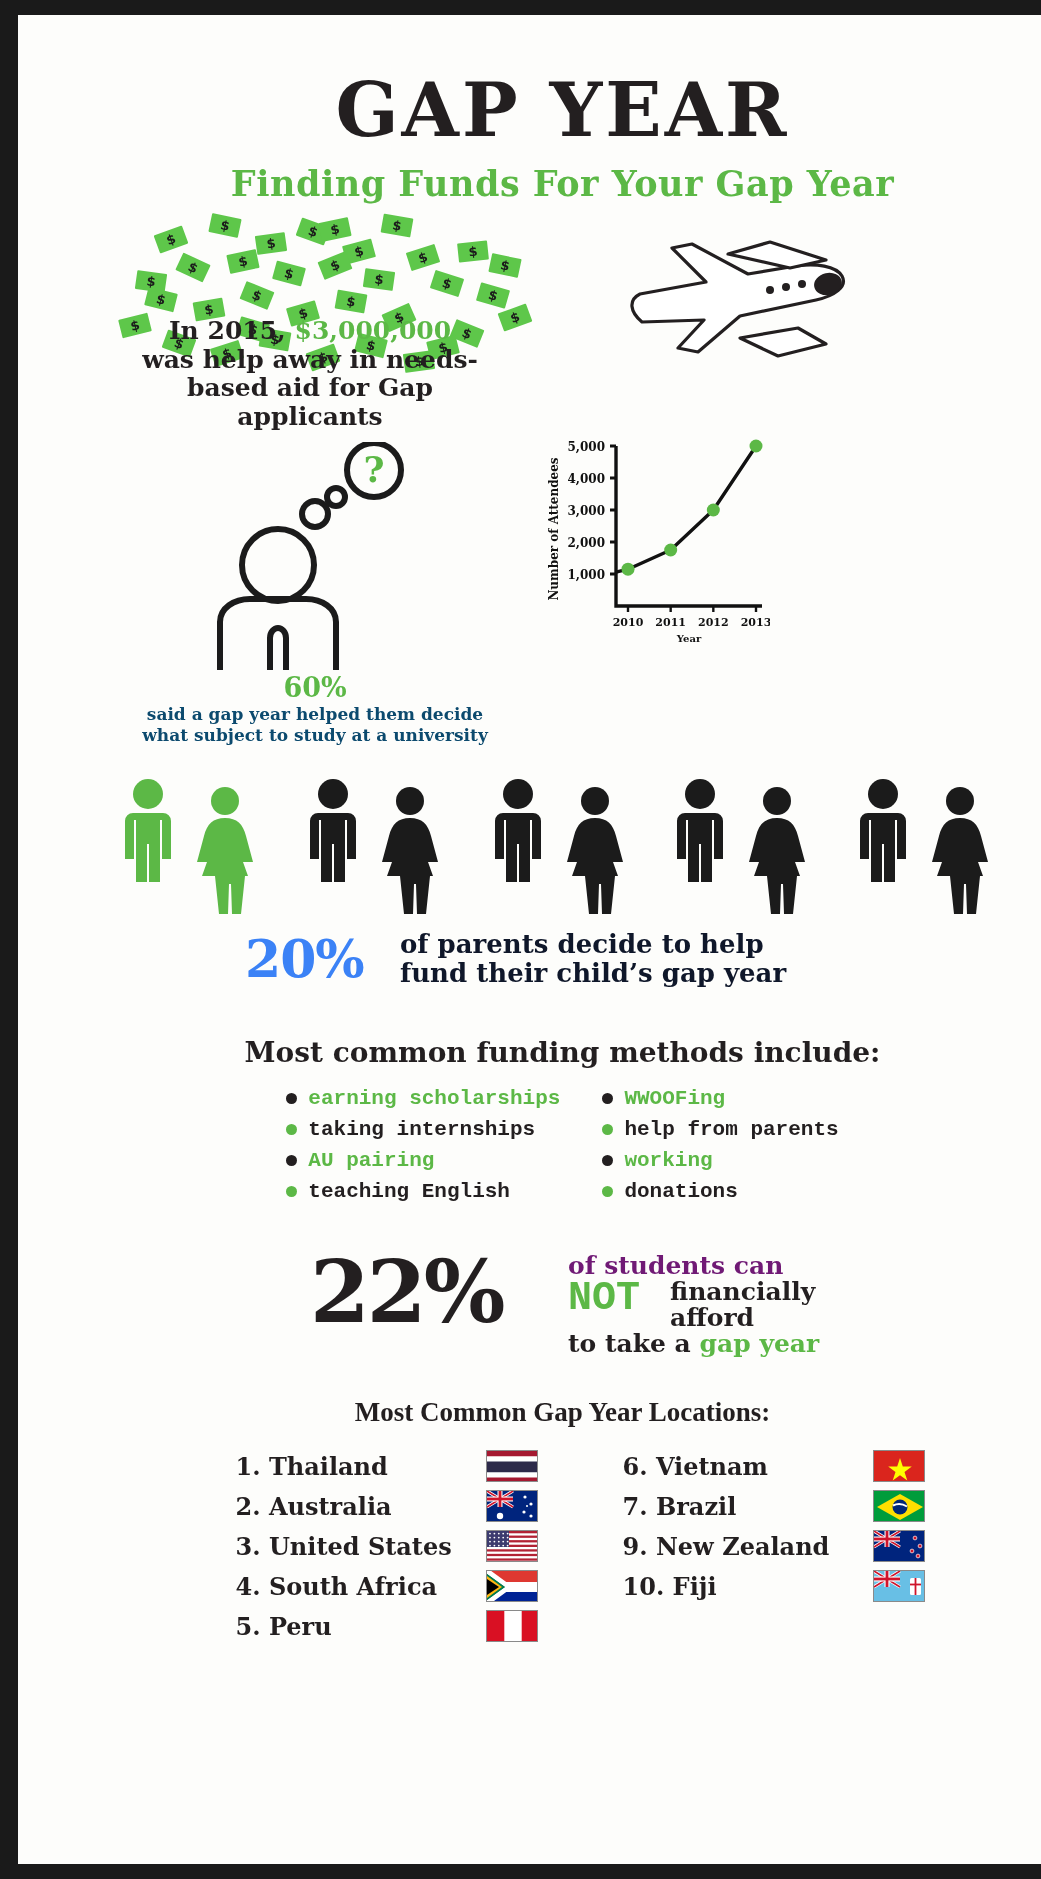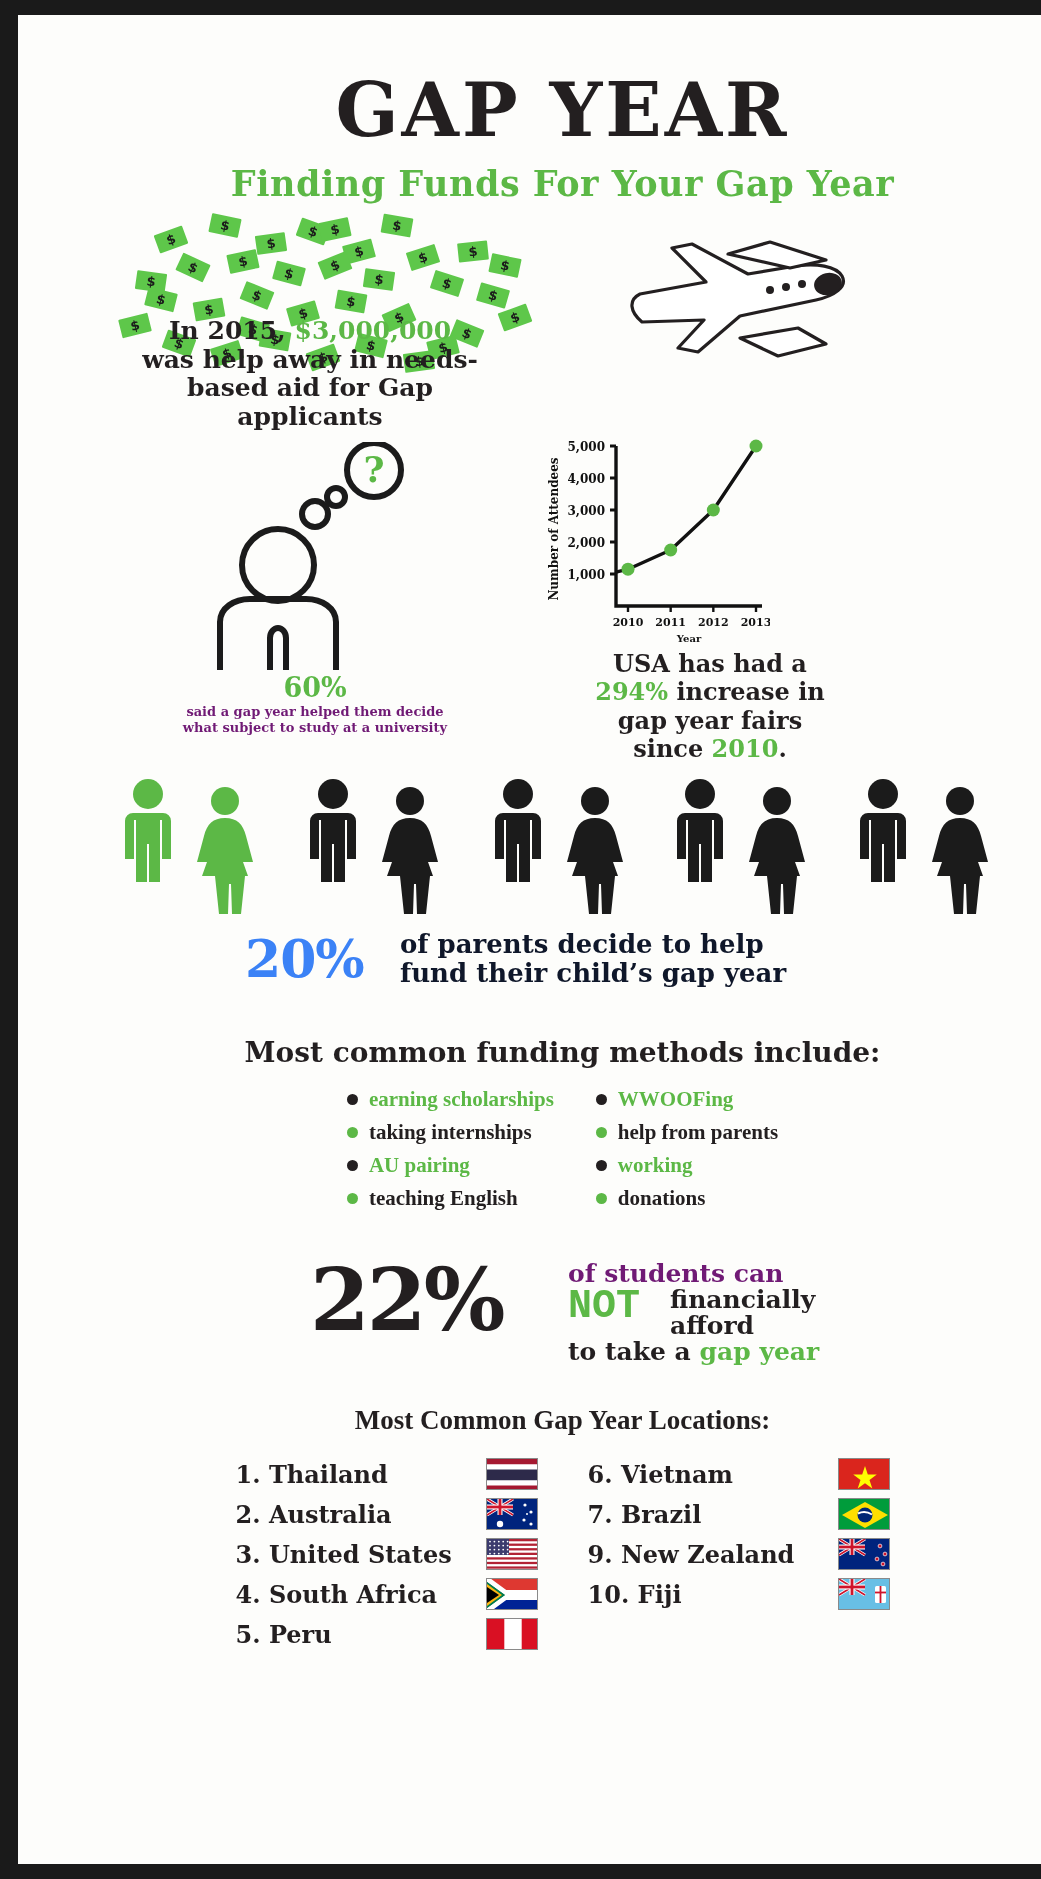--- a/index.html
+++ b/index.html
@@ -75,21 +75,21 @@
   #pct60{
     position:absolute;left:90px;top:230px;width:330px;
     text-align:center;
     font-family:"DejaVu Serif",serif;font-weight:bold;
     font-size:27px;color:#5cb846;
   }
   #pct60-sub{
     position:absolute;left:68px;top:262px;width:374px;
     text-align:center;
     font-family:"DejaVu Serif",serif;font-weight:bold;
-    font-size:13px;line-height:1.22;color:#701a75;
+    font-size:17px;line-height:1.22;color:#0c4a6e;
   }
   #chart-wrap{position:absolute;left:470px;top:-8px;}
   #chart-caption{
     position:absolute;left:500px;top:208px;width:300px;
     text-align:center;
     font-family:"DejaVu Serif",serif;font-weight:bold;
     font-size:24px;line-height:1.18;color:#231f20;
   }
   #chart-caption .g{color:#5cb846;}
   
@@ -111,21 +111,21 @@
   #methods-title{
     text-align:center;margin-top:34px;
     font-family:"DejaVu Serif",serif;font-weight:bold;
     font-size:28px;color:#231f20;
   }
   #methods{
     display:flex;justify-content:center;gap:42px;margin-top:18px;
   }
   .mcol{display:flex;flex-direction:column;gap:8px;}
   .mitem{display:flex;align-items:center;gap:11px;
-    font-family:Liberation Serif, serif;font-weight:bold;font-size:21px;}
+    font-family:Liberation Mono, monospace;font-weight:bold;font-size:21px;}
   .bul{width:11px;height:11px;border-radius:50%;flex:0 0 auto;}
   
   #block22{position:relative;height:150px;margin-top:34px;}
   #n22{
     position:absolute;left:250px;top:12px;
     font-family:"DejaVu Serif",serif;font-weight:bold;
     font-size:86px;color:#231f20;letter-spacing:-3px;line-height:1;
   }
   #t22a{position:absolute;left:508px;top:14px;
     font-family:"DejaVu Serif",serif;font-weight:bold;font-size:25px;color:#701a75;}
@@ -135,21 +135,21 @@
     font-family:"DejaVu Serif",serif;font-weight:bold;font-size:25px;color:#231f20;line-height:1.03;}
   #t22c{position:absolute;left:508px;top:92px;
     font-family:"DejaVu Serif",serif;font-weight:bold;font-size:25px;color:#231f20;}
   #t22c .g{color:#5cb846;}
   
   #loc-title{
     text-align:center;margin-top:10px;
     font-family:Liberation Serif, serif;font-weight:bold;font-size:27px;color:#231f20;
   }
   #loc-cols{display:flex;justify-content:center;gap:50px;margin-top:22px;}
-  .lcol{display:flex;flex-direction:column;gap:8px;}
+  .lcol{display:flex;flex-direction:column;gap:8px;margin-left:35px;}
   .lrow{display:flex;align-items:center;}
   .lname{font-family:"DejaVu Serif",serif;font-weight:bold;font-size:24px;color:#231f20;
     width:250px;}
   .flag{width:52px;height:32px;border:1px solid #8a8a8a;box-sizing:border-box;
     position:relative;overflow:hidden;flex:0 0 auto;background:#fff;}
 </style>
 </head>
 <body>
 
 <div id="frame">
@@ -262,28 +262,20 @@
             <text x="226" y="192" text-anchor="middle" font-family="DejaVu Serif, serif" font-size="11" font-weight="bold" fill="#111">2013</text>
             <text x="159" y="208" text-anchor="middle" font-family="DejaVu Serif, serif" font-size="10" font-weight="bold" fill="#111">Year</text>
             <path d="M86 138.144 L98 135.2 L140.66666666666666 116 L183.33333333333331 76 L226 12" fill="none" stroke="#111111" stroke-width="3.4" stroke-linejoin="round"></path>
             <circle cx="98" cy="135.2" r="6.5" fill="#5cb846"></circle>
             <circle cx="140.66666666666666" cy="116" r="6.5" fill="#5cb846"></circle>
             <circle cx="183.33333333333331" cy="76" r="6.5" fill="#5cb846"></circle>
             <circle cx="226" cy="12" r="6.5" fill="#5cb846"></circle>
           </svg>
     </div>
 
-    <div id="chart-caption">
-      <span>USA has had a</span><br>
-      <span class="g">294%</span>
-      <span>increase in</span><br>
-      <span>gap year fairs</span><br>
-      <span>since</span>
-      <span class="g">2010</span><span>.</span>
-    </div>
   </div>
 
   <div id="people">
     <svg width="1005" height="150" viewBox="0 0 1005 150" id="people-svg">
           <g transform="translate(60,0)">
             <circle cx="28" cy="16" r="15" fill="#5cb846"></circle>
             <path d="M13 35 h30 a8 8 0 0 1 8 8 v38 h-9 v-39 h-2 v62 h-11 v-38 h-2 v38 h-11 v-62 h-2 v39 h-9 v-38 a8 8 0 0 1 8 -8 z" fill="#5cb846"></path>
           </g>
           <g transform="translate(138,8)">
             <circle cx="27" cy="15" r="14" fill="#5cb846"></circle>

